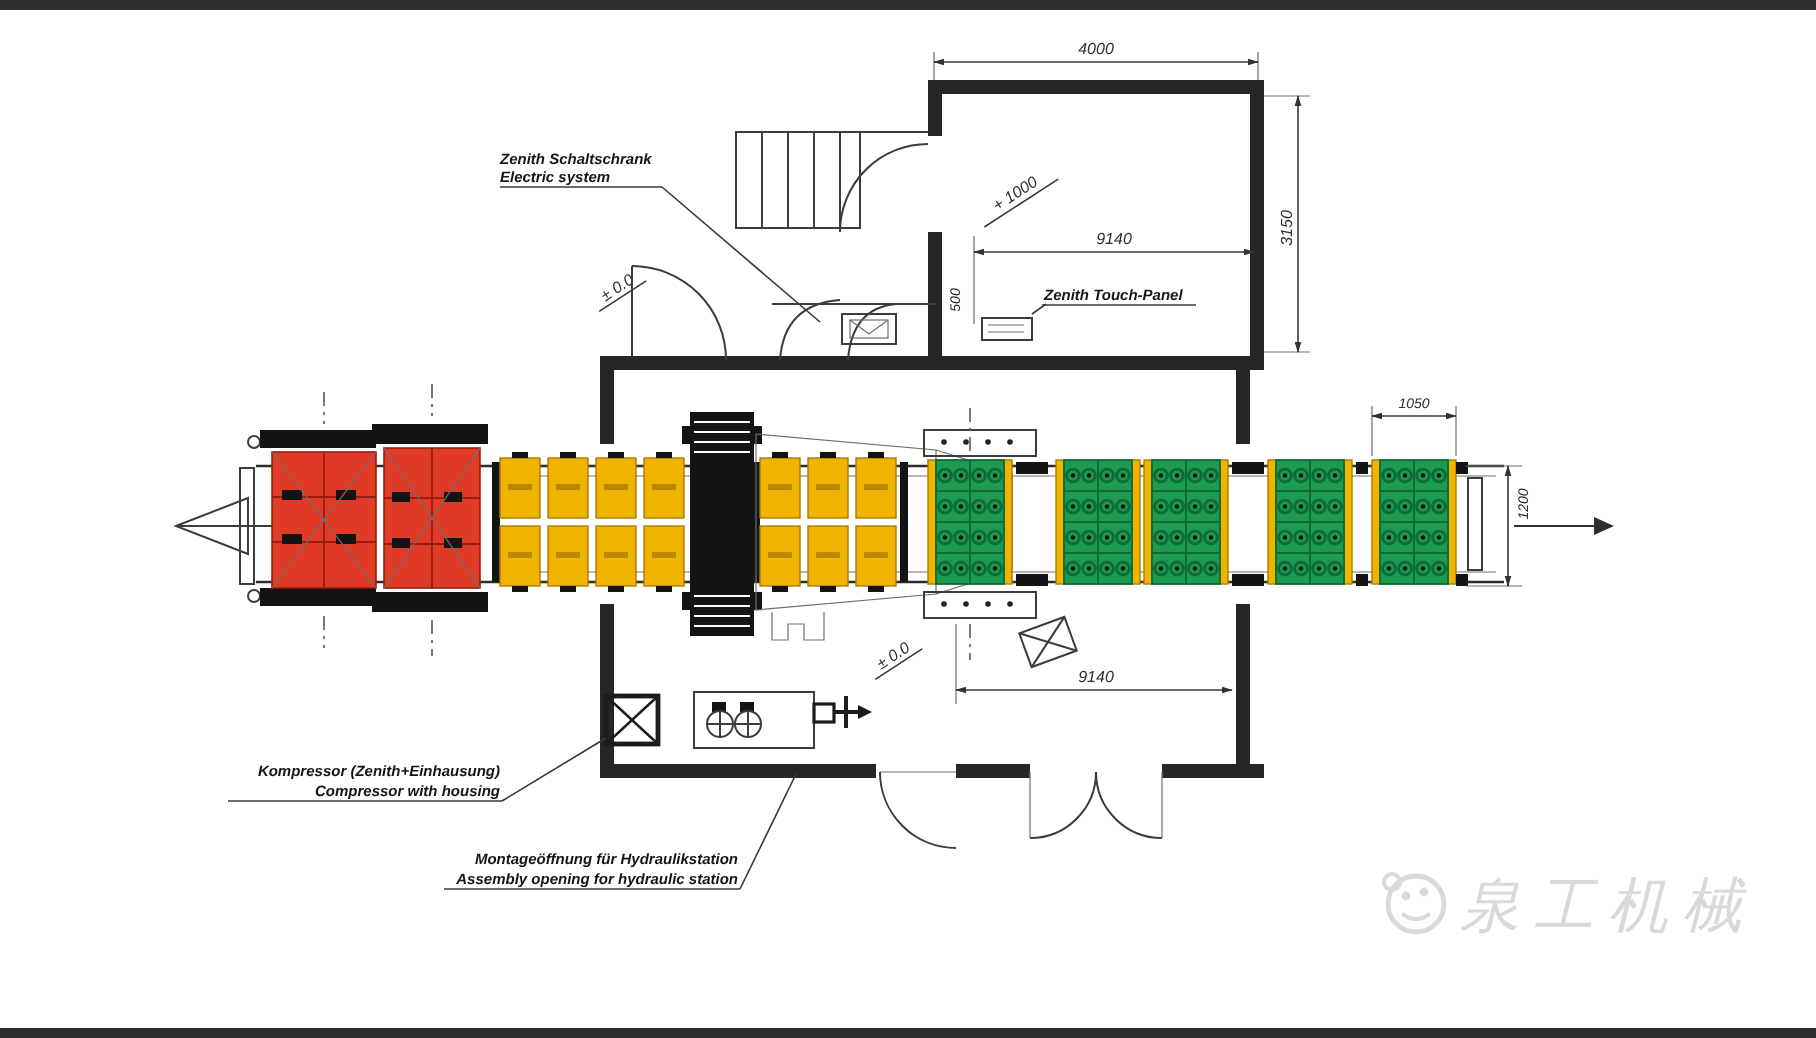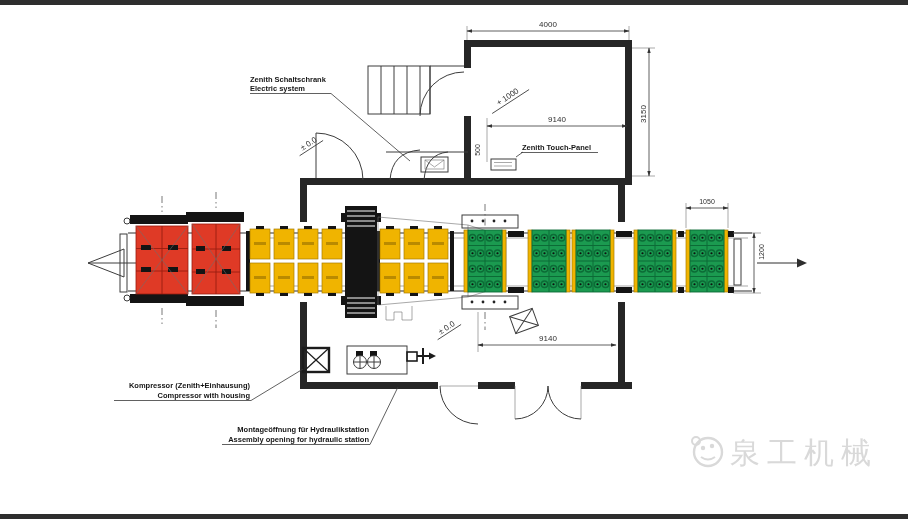--- a/index.html
+++ b/index.html
@@ -1,17 +1,17 @@
 <!DOCTYPE html>
 <html style="--bg: #ffffff; --bar: #2e2e2e; --line: #3c3c3c; --wall: #262626; --red: #df3a26; --red_dark: #991d10; --yellow: #f0b400; --yellow_dark: #a87d00; --green: #1b9a50; --green_dark: #0c6b36; --black_part: #141414; --watermark: #d9d9d9;"><head>
 <meta charset="utf-8">
 <style>
   html,body{margin:0;padding:0;background:#fff;}
   .stage{position:relative;width:908px;height:519px;background:var(--bg,#ffffff);
-         font-family:"Liberation Sans",sans-serif;overflow:hidden;}
+         font-family:"Liberation Sans",sans-serif;overflow:hidden;font-style:italic;}
   svg{display:block;}
   .ln{stroke:var(--line,#3c3c3c);stroke-width:1;fill:none;}
   .thin{stroke:#6f6f6f;stroke-width:.6;fill:none;}
   .wall{fill:var(--wall,#262626);stroke:none;}
   .dimln{stroke:#383838;stroke-width:.8;fill:none;}
   .dimtxt{font-size:8px;fill:#2e2e2e;}
   .anntxt{font-size:7.5px;font-weight:bold;fill:#151515;}
   .red{fill:var(--red,#df3a26);stroke:var(--red_dark,#991d10);stroke-width:.8;}
   .redline{stroke:var(--red_dark,#991d10);stroke-width:.9;fill:none;}
   .yellow{fill:var(--yellow,#f0b400);stroke:var(--yellow_dark,#a87d00);stroke-width:.7;}

